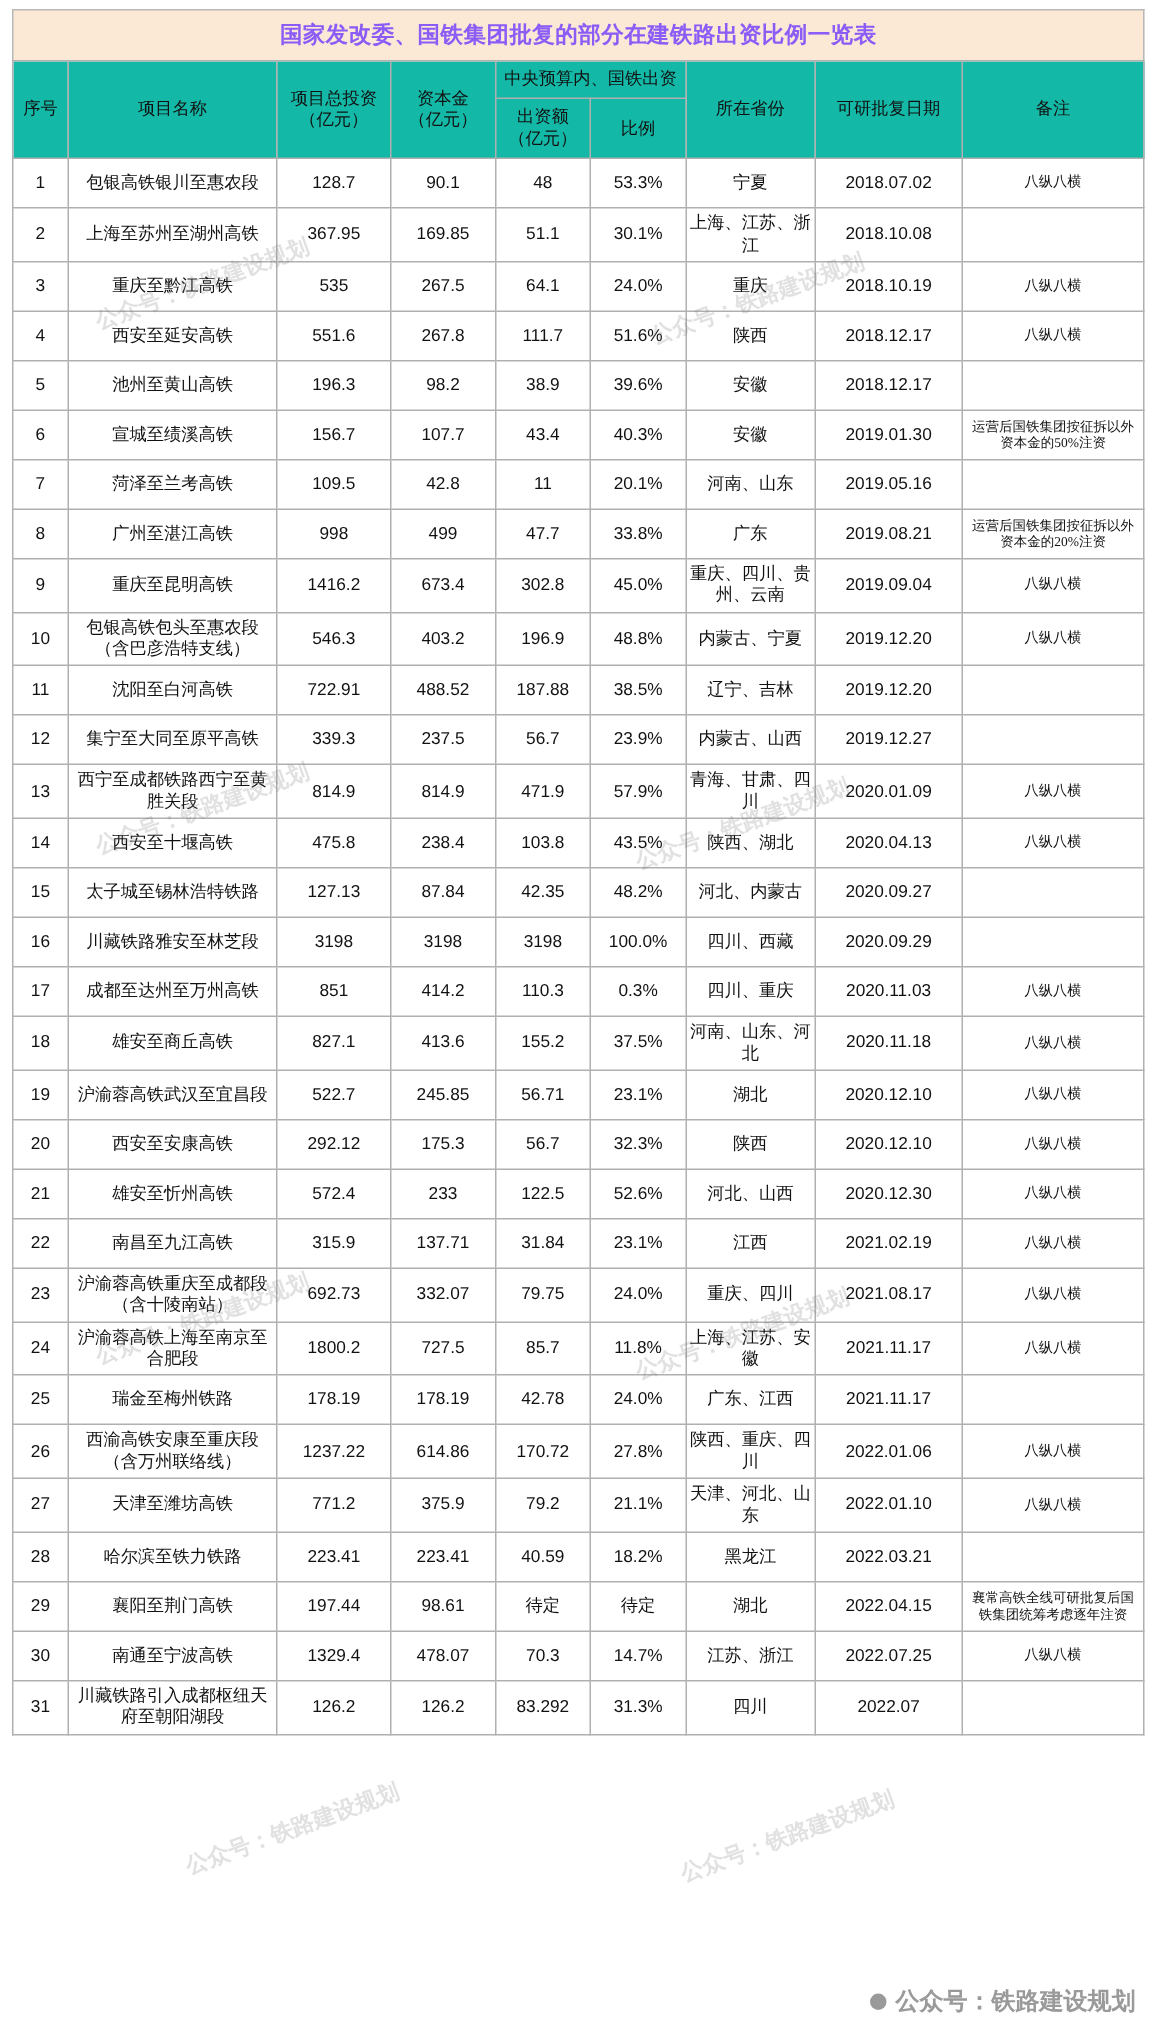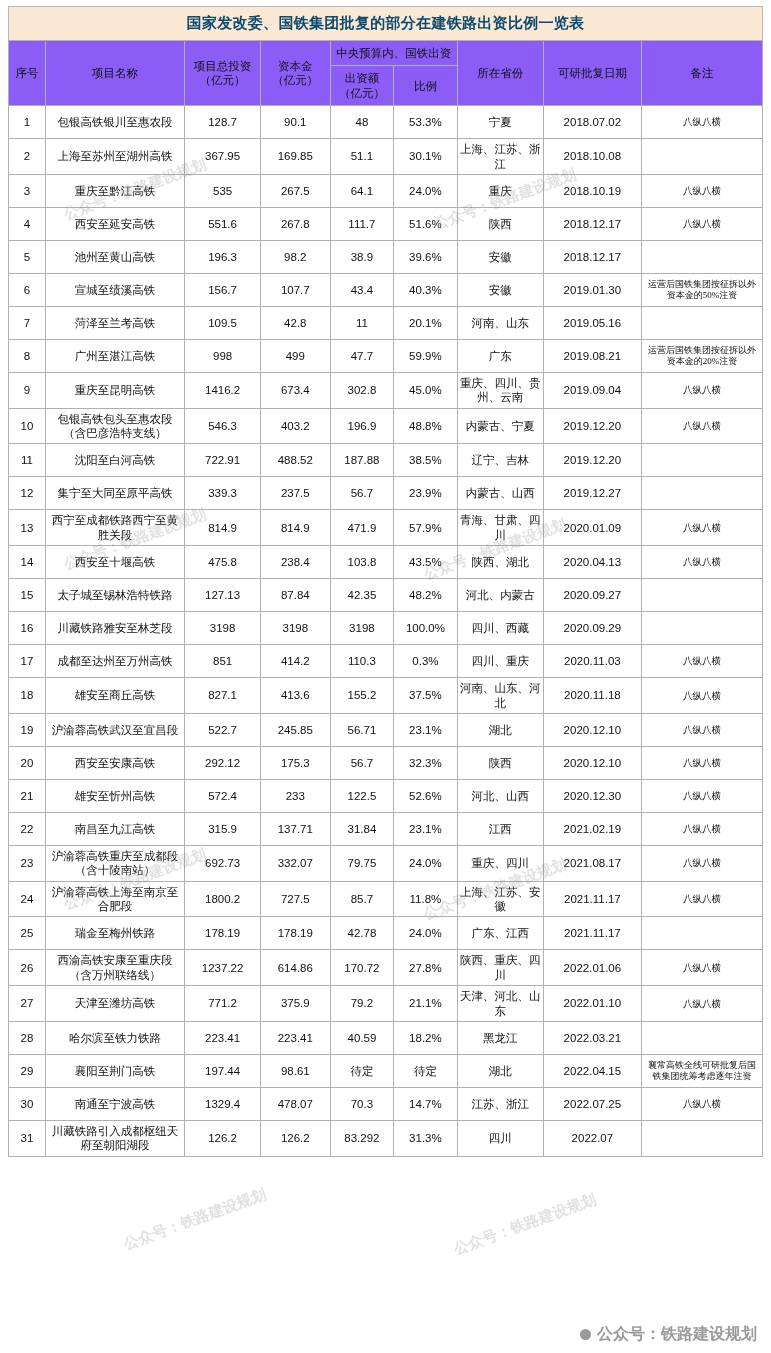--- a/index.html
+++ b/index.html
@@ -20,41 +20,41 @@
     padding: 6px 8px 8px 8px;
     background: #fff;
   }
   .title-bar {
     background: #fbe9d6;
     border: 1px solid #b8b8b8;
     border-bottom: none;
     text-align: center;
     font-size: 15px;
     font-weight: bold;
-    color: #0c4a6e;
+    color: #8b5cf6;
     padding: 7px 4px 7px 4px;
     letter-spacing: 0.3px;
   }
   table.main {
     border-collapse: collapse;
     width: 100%;
     table-layout: fixed;
     font-size: 11.5px;
     color: #111;
   }
   table.main th, table.main td {
     border: 1px solid #b0b0b0;
     text-align: center;
     vertical-align: middle;
     padding: 3px 2px;
     line-height: 1.25;
     word-break: break-all;
   }
   table.main thead th {
-    background: #8b5cf6;
+    background: #14b8a6;
     font-weight: normal;
     font-size: 11.5px;
     padding: 5px 2px;
   }
   tbody td {
     height: 26px;
   }
   td.name {
     padding-left: 2px;
     padding-right: 2px;
@@ -226,21 +226,21 @@
           <td>河南、山东</td>
           <td>2019.05.16</td>
           <td class="note"></td>
         </tr>
         <tr>
           <td>8</td>
           <td class="name">广州至湛江高铁</td>
           <td>998</td>
           <td>499</td>
           <td>47.7</td>
-          <td>59.9%</td>
+          <td>33.8%</td>
           <td>广东</td>
           <td>2019.08.21</td>
           <td class="note small">运营后国铁集团按征拆以外资本金的20%注资</td>
         </tr>
         <tr>
           <td>9</td>
           <td class="name">重庆至昆明高铁</td>
           <td>1416.2</td>
           <td>673.4</td>
           <td>302.8</td>

